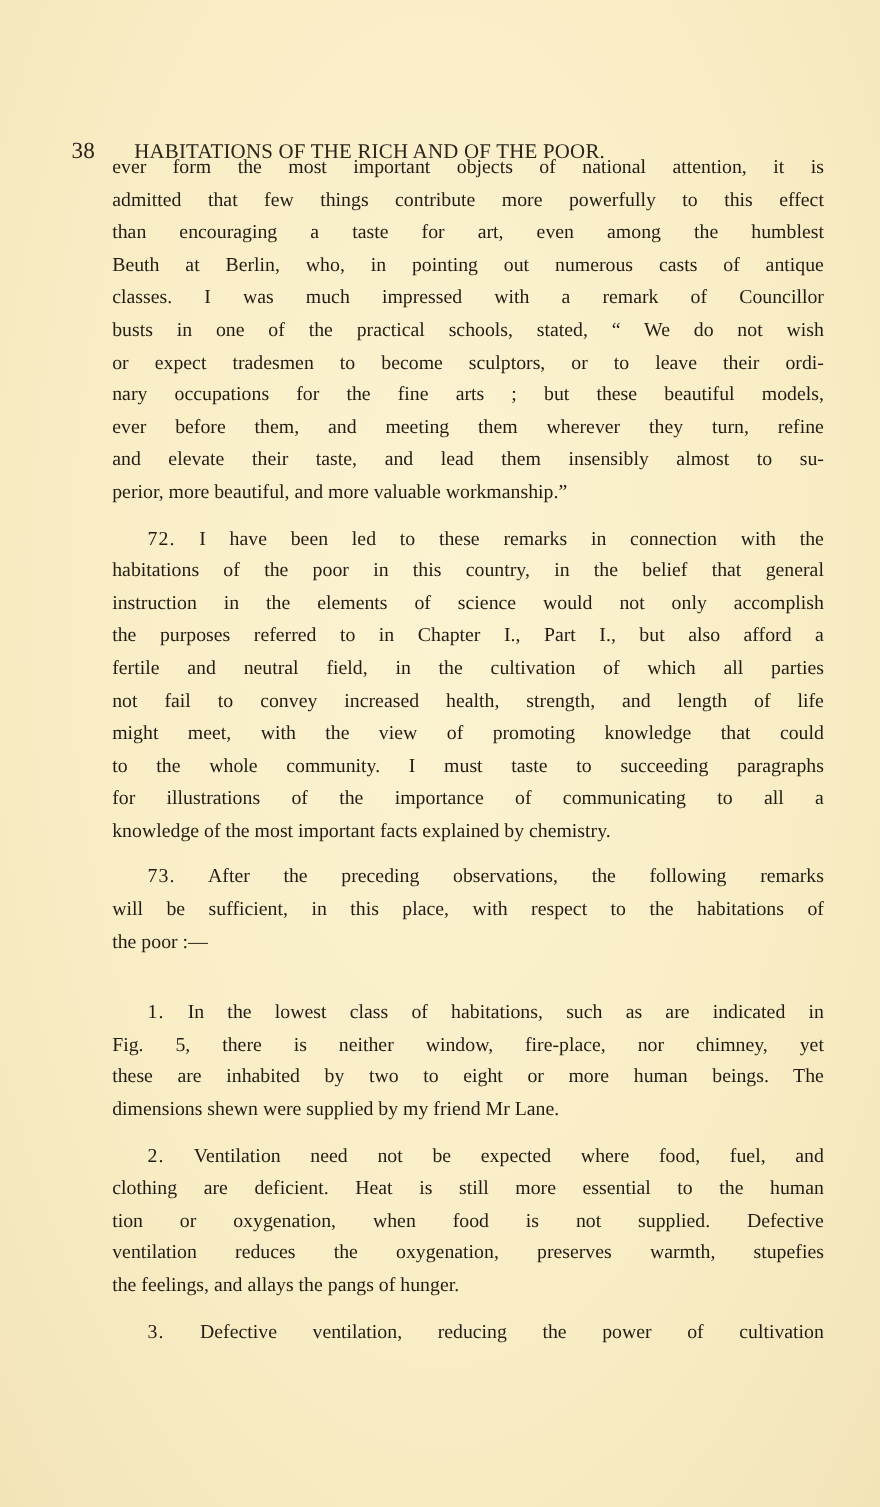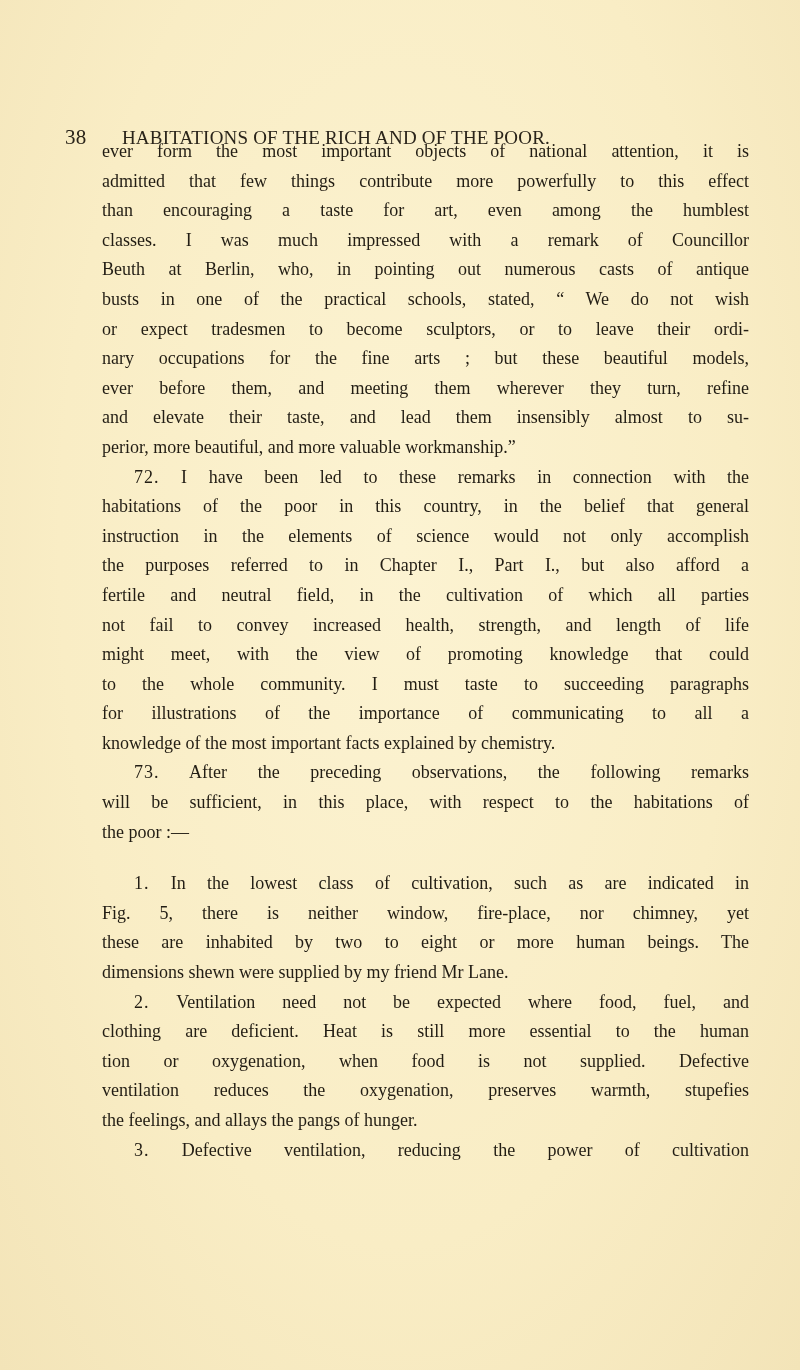--- a/index.html
+++ b/index.html
@@ -20,39 +20,39 @@
   .running-head .pno { display: inline-block; width: 52px; font-size: 21px; margin-top: 34px; }
   .body-text {
     position: absolute; left: 102px; top: 137px; width: 647px;
   }
   .line {
     display: block; height: 29.6px; line-height: 29.6px;
     font-size: 18px; white-space: nowrap;
     text-align: justify; text-align-last: justify;
   }
   .line.last { text-align-last: left; }
-  .line.indent { padding-left: 32px; }
+  .line.indent { padding-left: 32px; margin-top: 12px; }
   .gap { display: block; height: 22px; }
   .pn { letter-spacing: 1px; }
 </style>
 </head>
 <body>
 
 <div class="page">
   <div class="running-head">
     <span class="pno">38</span>
     <span>HABITATIONS OF THE RICH AND OF THE POOR.</span>
   </div>
 
   <div class="body-text">
     <span class="line">ever form the most important objects of national attention, it is</span>
     <span class="line">admitted that few things contribute more powerfully to this effect</span>
     <span class="line">than encouraging a taste for art, even among the humblest</span>
+    <span class="line">Beuth at Berlin, who, in pointing out numerous casts of antique</span>
     <span class="line">classes.  I was much impressed with a remark of Councillor</span>
-    <span class="line">Beuth at Berlin, who, in pointing out numerous casts of antique</span>
     <span class="line">busts in one of the practical schools, stated, “ We do not wish</span>
     <span class="line">or expect tradesmen to become sculptors, or to leave their ordi-</span>
     <span class="line">nary occupations for the fine arts ; but these beautiful models,</span>
     <span class="line">ever before them, and meeting them wherever they turn, refine</span>
     <span class="line">and elevate their taste, and lead them insensibly almost to su-</span>
     <span class="line last">perior, more beautiful, and more valuable workmanship.”</span>
 
     <span class="line indent"><span class="pn">72.</span> <span>I have been led to these remarks in connection with the</span></span>
     <span class="line">habitations of the poor in this country, in the belief that general</span>
     <span class="line">instruction in the elements of science would not only accomplish</span>
@@ -63,21 +63,21 @@
     <span class="line">to the whole community.  I must taste to succeeding paragraphs</span>
     <span class="line">for illustrations of the importance of communicating to all a</span>
     <span class="line last">knowledge of the most important facts explained by chemistry.</span>
 
     <span class="line indent"><span class="pn">73.</span> <span>After the preceding observations, the following remarks</span></span>
     <span class="line">will be sufficient, in this place, with respect to the habitations of</span>
     <span class="line last">the poor :—</span>
 
     <span class="gap"></span>
 
-    <span class="line indent"><span class="pn">1.</span> <span>In the lowest class of cultivation, such as are indicated in</span></span>
+    <span class="line indent"><span class="pn">1.</span> <span>In the lowest class of habitations, such as are indicated in</span></span>
     <span class="line">Fig. 5, there is neither window, fire-place, nor chimney, yet</span>
     <span class="line">these are inhabited by two to eight or more human beings.  The</span>
     <span class="line last">dimensions shewn were supplied by my friend Mr Lane.</span>
 
     <span class="line indent"><span class="pn">2.</span> <span>Ventilation need not be expected where food, fuel, and</span></span>
     <span class="line">clothing are deficient.  Heat is still more essential to the human</span>
     <span class="line">tion or oxygenation, when food is not supplied.  Defective</span>
     <span class="line">ventilation reduces the oxygenation, preserves warmth, stupefies</span>
     <span class="line last">the feelings, and allays the pangs of hunger.</span>
 

